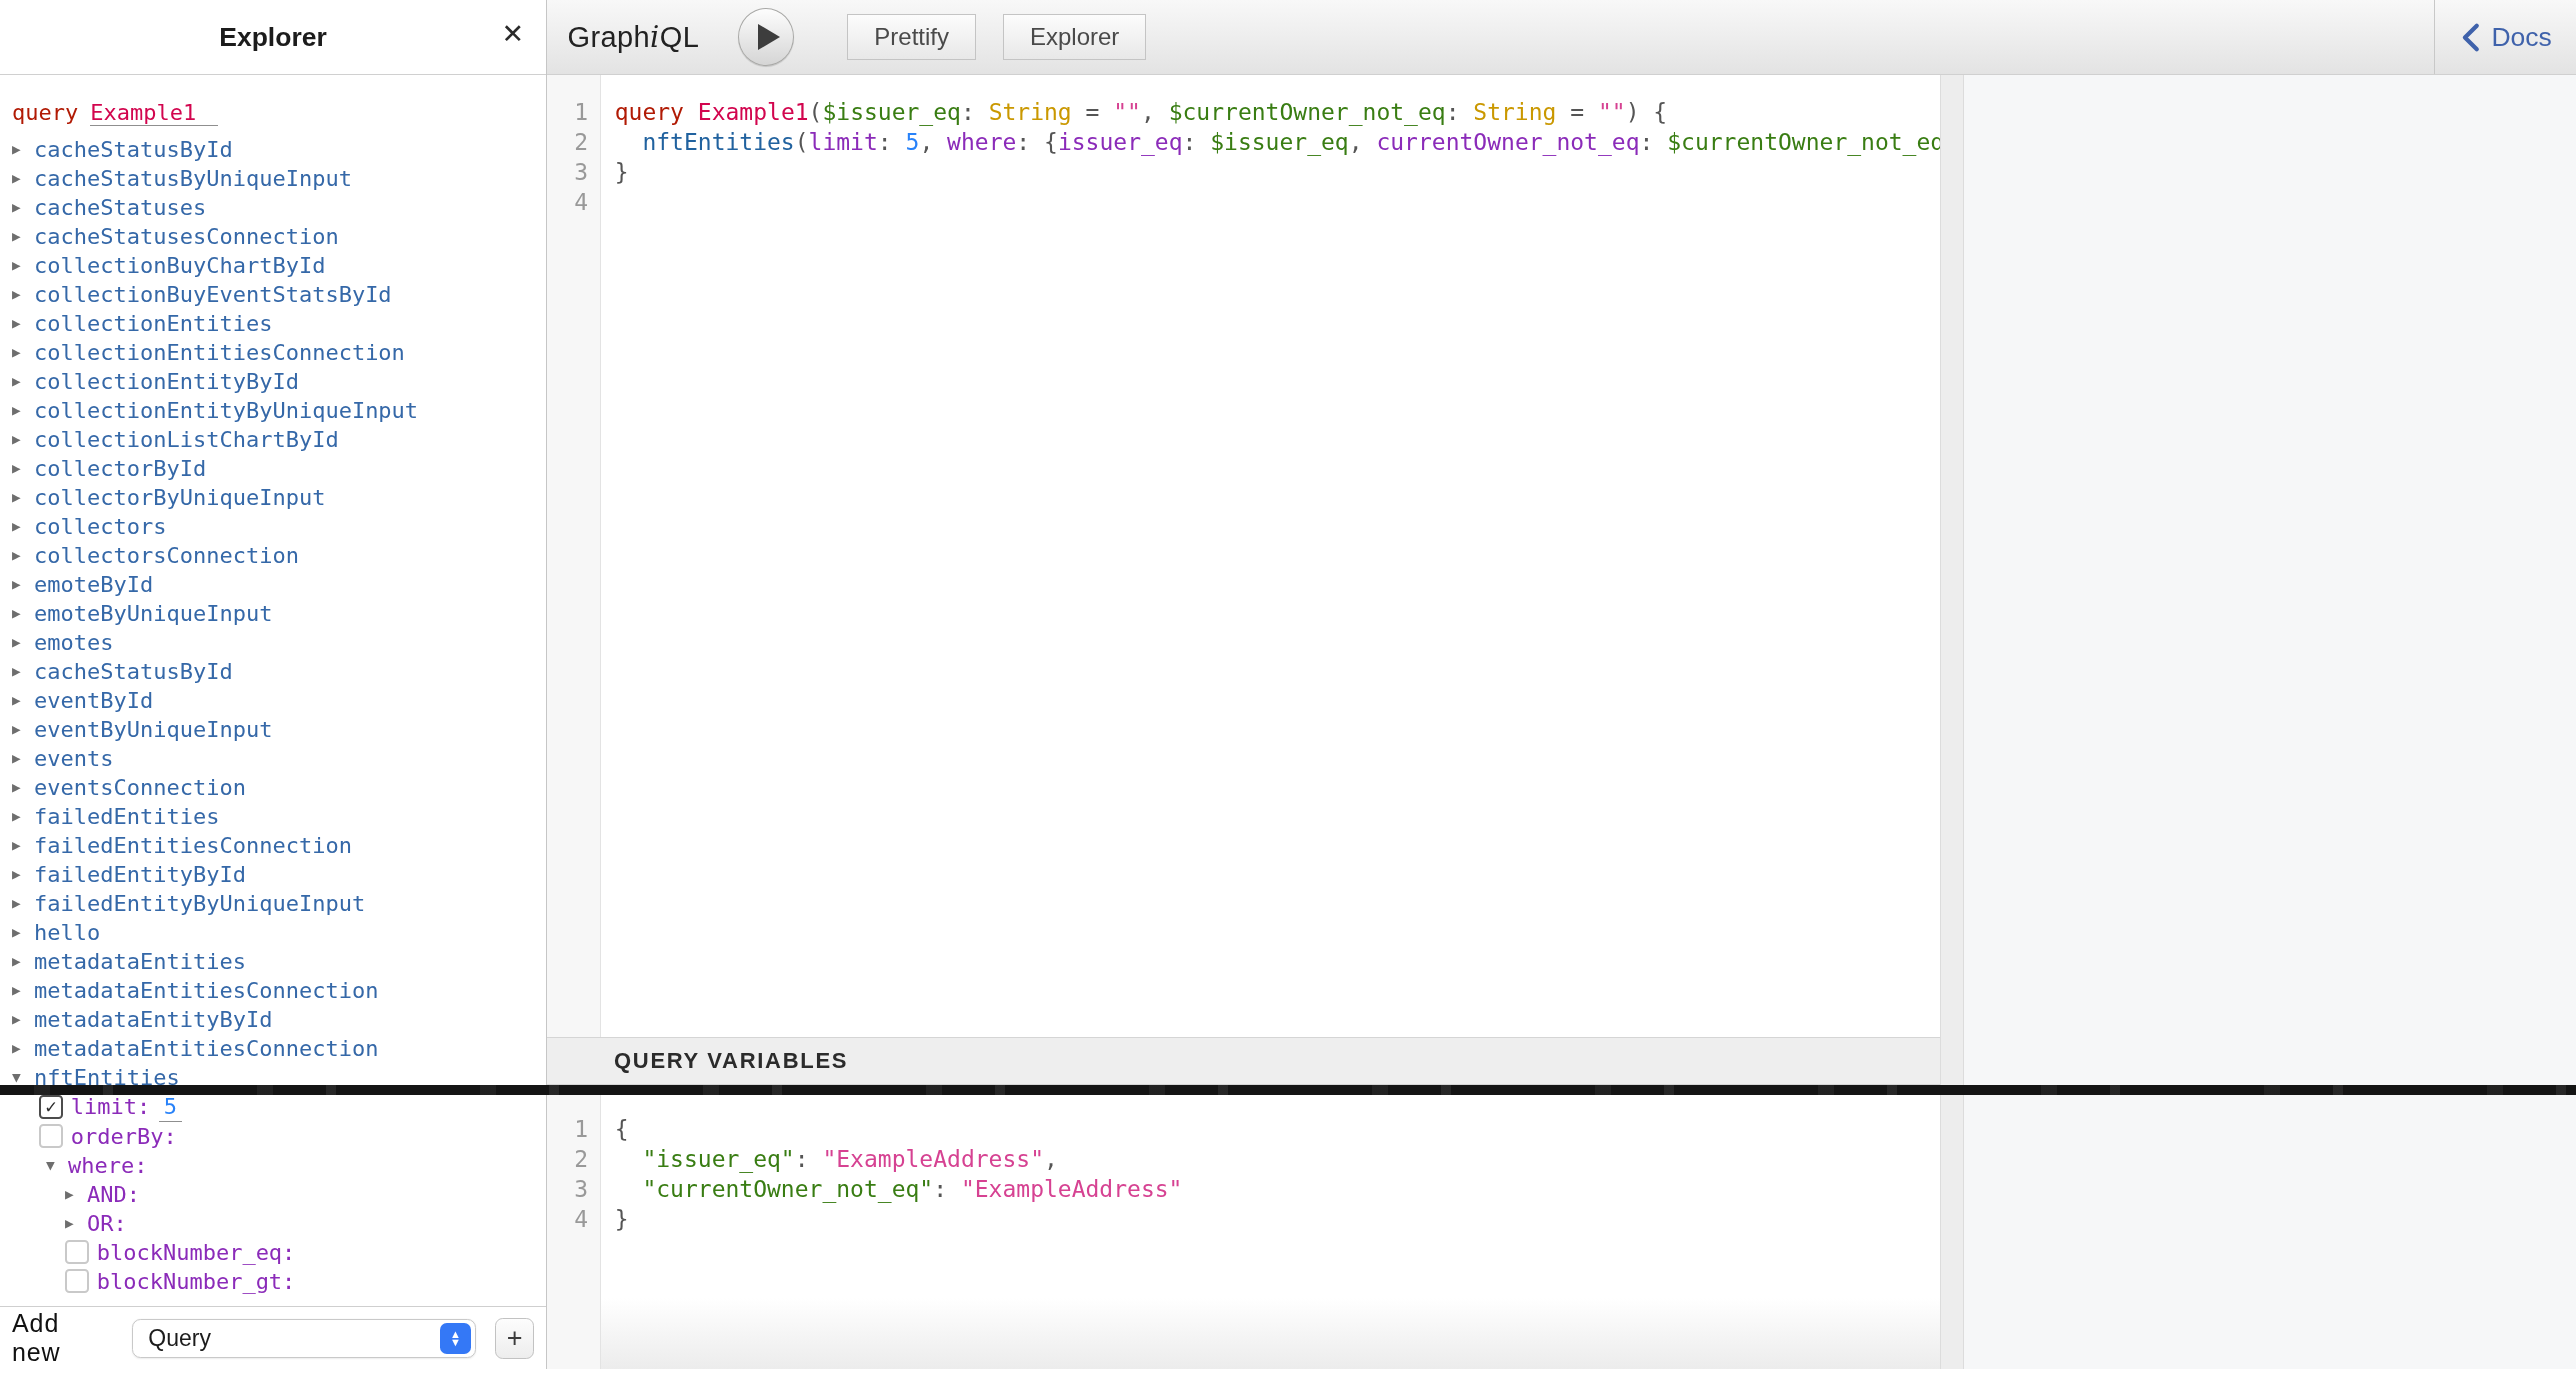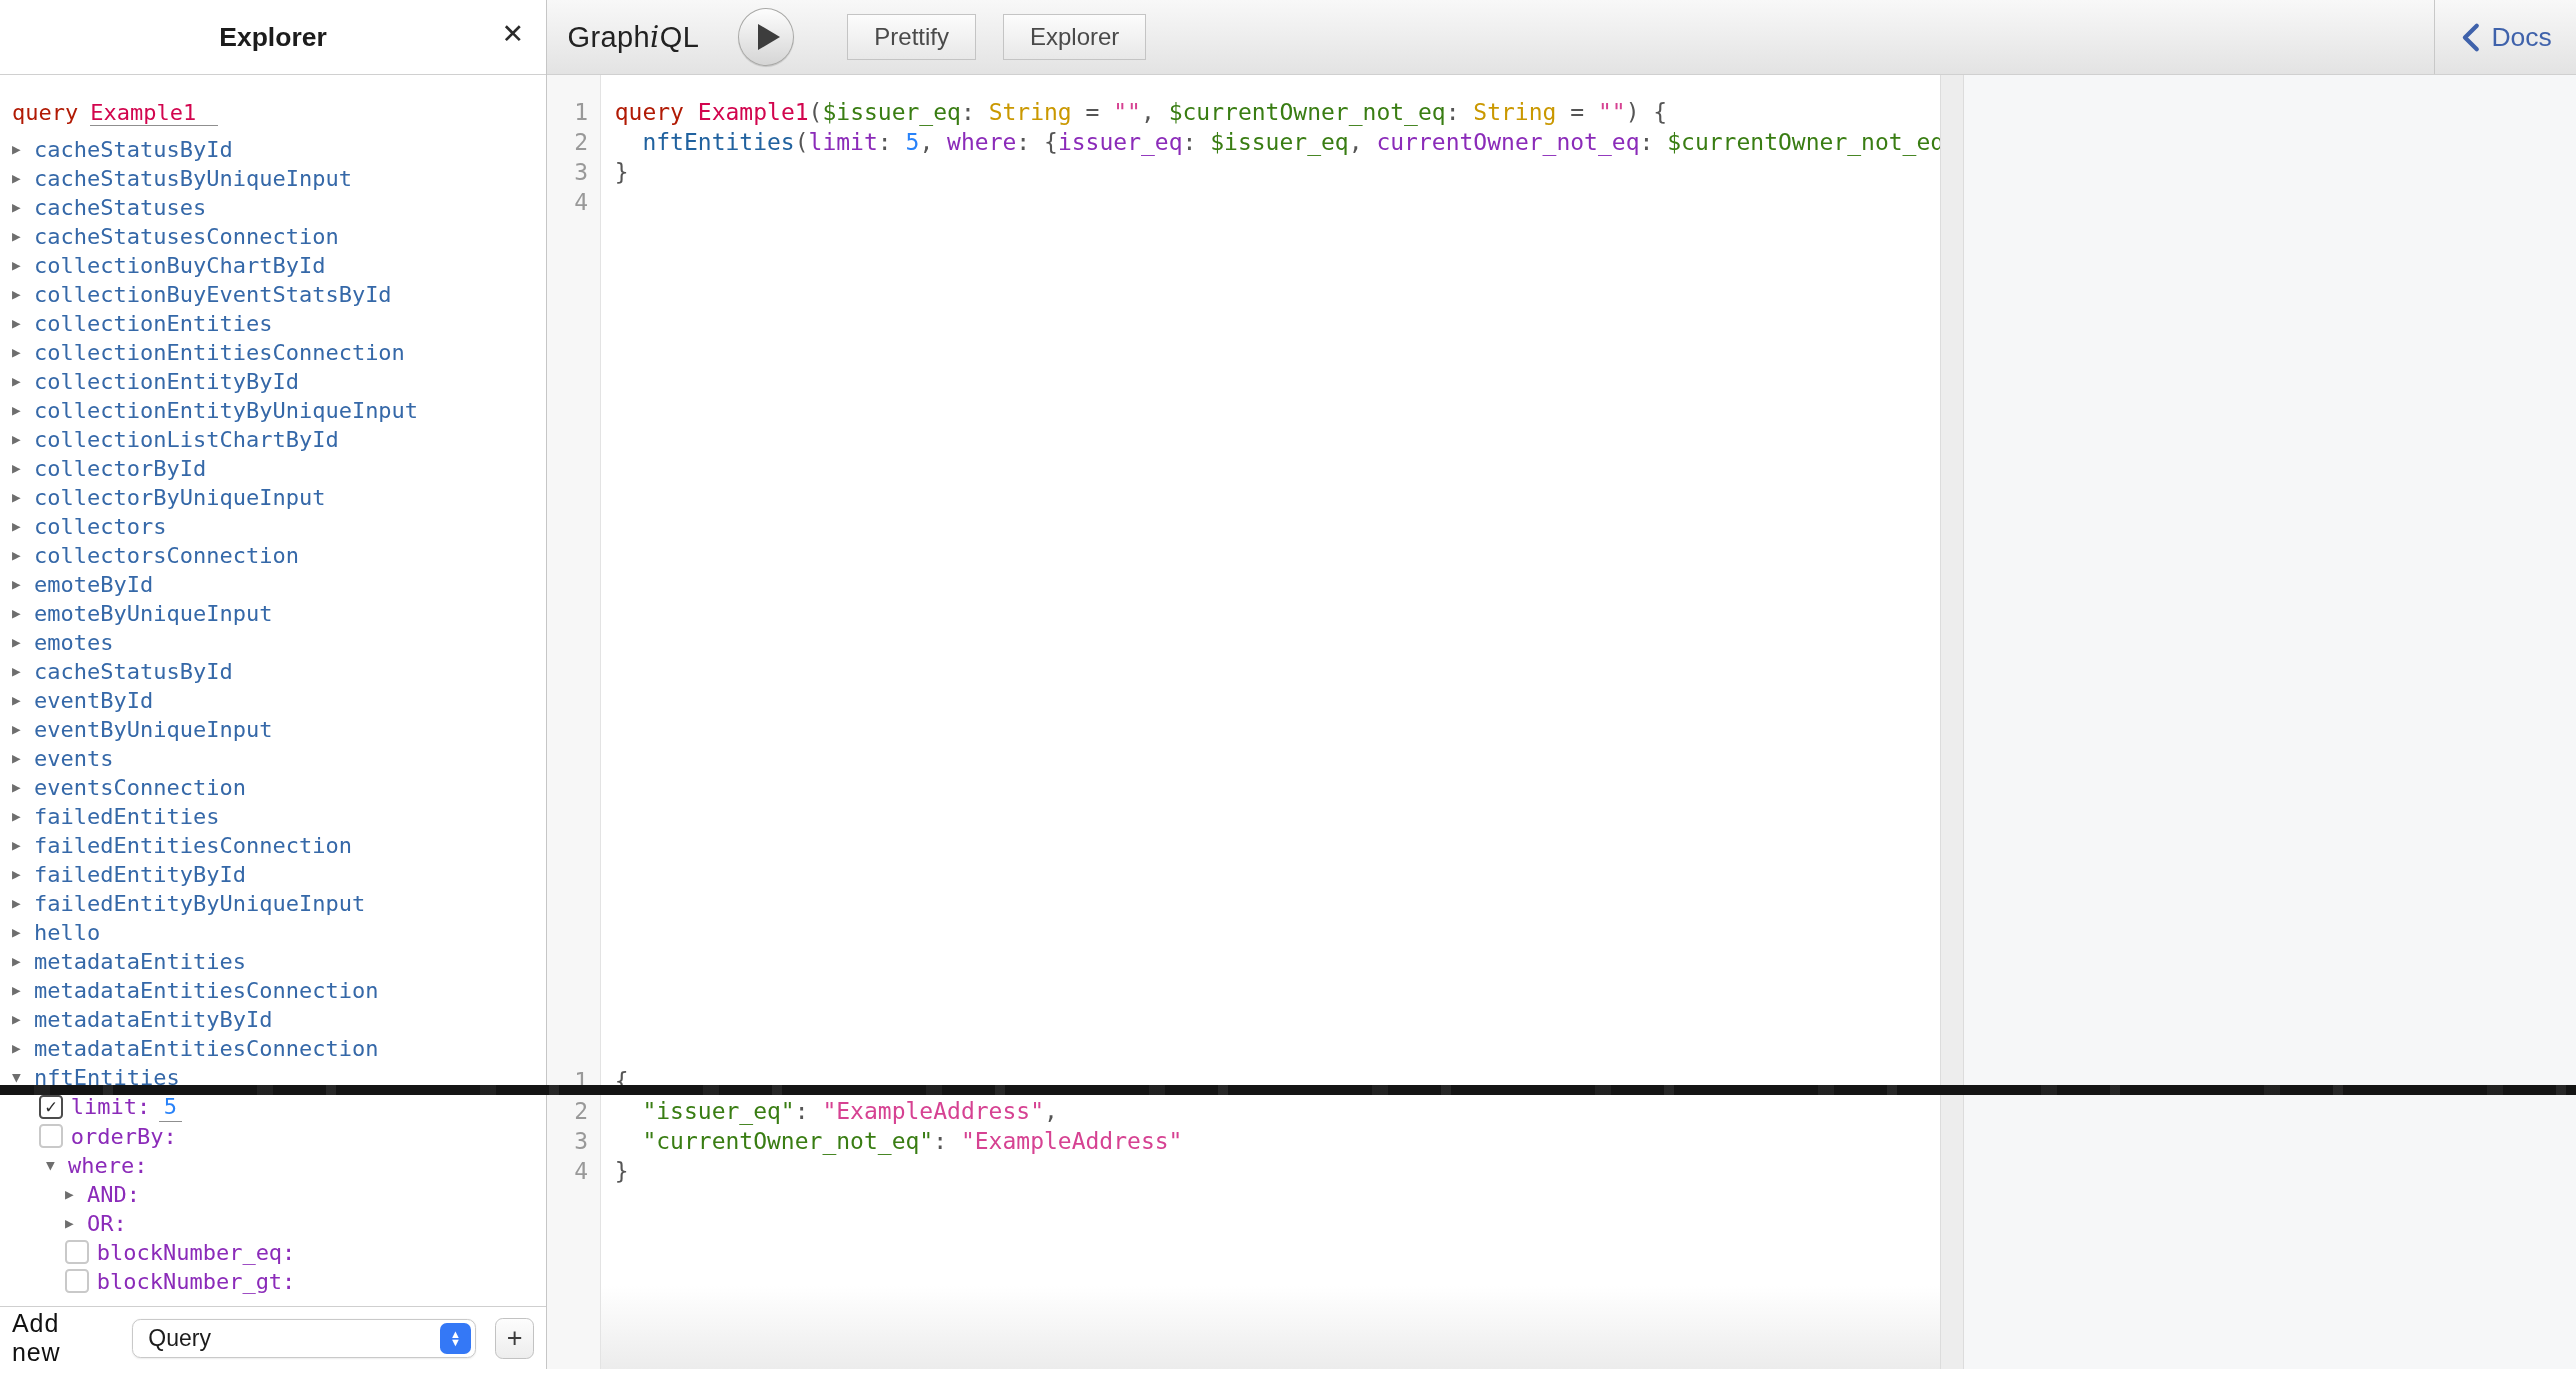--- a/index.html
+++ b/index.html
@@ -312,20 +312,23 @@
         <div class="editor query-editor">
           <div class="gutter q-pad">
               <div class="gl">1</div>
               <div class="gl">2</div>
               <div class="gl">3</div>
               <div class="gl">4</div>
             </div>
           <div class="code q-pad"><div class="cl"><span class="tok-kw">query</span><span class="tok-pl"> </span><span class="tok-def">Example1</span><span class="tok-pn">(</span><span class="tok-var">$issuer_eq</span><span class="tok-pn">: </span><span class="tok-type">String</span><span class="tok-pn"> = </span><span class="tok-str">""</span><span class="tok-pn">, </span><span class="tok-var">$currentOwner_not_eq</span><span class="tok-pn">: </span><span class="tok-type">String</span><span class="tok-pn"> = </span><span class="tok-str">""</span><span class="tok-pn">) {</span></div><div class="cl"><span class="tok-pl">  </span><span class="tok-field">nftEntities</span><span class="tok-pn">(</span><span class="tok-attr">limit</span><span class="tok-pn">: </span><span class="tok-num">5</span><span class="tok-pn">, </span><span class="tok-attr">where</span><span class="tok-pn">: {</span><span class="tok-attr">issuer_eq</span><span class="tok-pn">: </span><span class="tok-var">$issuer_eq</span><span class="tok-pn">, </span><span class="tok-attr">currentOwner_not_eq</span><span class="tok-pn">: </span><span class="tok-var">$currentOwner_not_eq</span><span class="tok-pn">})</span></div><div class="cl"><span class="tok-pn">}</span></div><div class="cl"></div></div>
         </div>
 
+        <div class="vars-header">
+          <span class="vars-title">QUERY VARIABLES</span>
+        </div>
 
         <div class="editor vars-editor">
           <div class="gutter v-pad">
               <div class="gl">1</div>
               <div class="gl">2</div>
               <div class="gl">3</div>
               <div class="gl">4</div>
             </div>
           <div class="code v-pad"><div class="cl"><span class="tok-pn">{</span></div><div class="cl"><span class="tok-pl">  </span><span class="tok-key">"issuer_eq"</span><span class="tok-pn">: </span><span class="tok-str">"ExampleAddress"</span><span class="tok-pn">,</span></div><div class="cl"><span class="tok-pl">  </span><span class="tok-key">"currentOwner_not_eq"</span><span class="tok-pn">: </span><span class="tok-str">"ExampleAddress"</span></div><div class="cl"><span class="tok-pn">}</span></div></div>
         </div>

